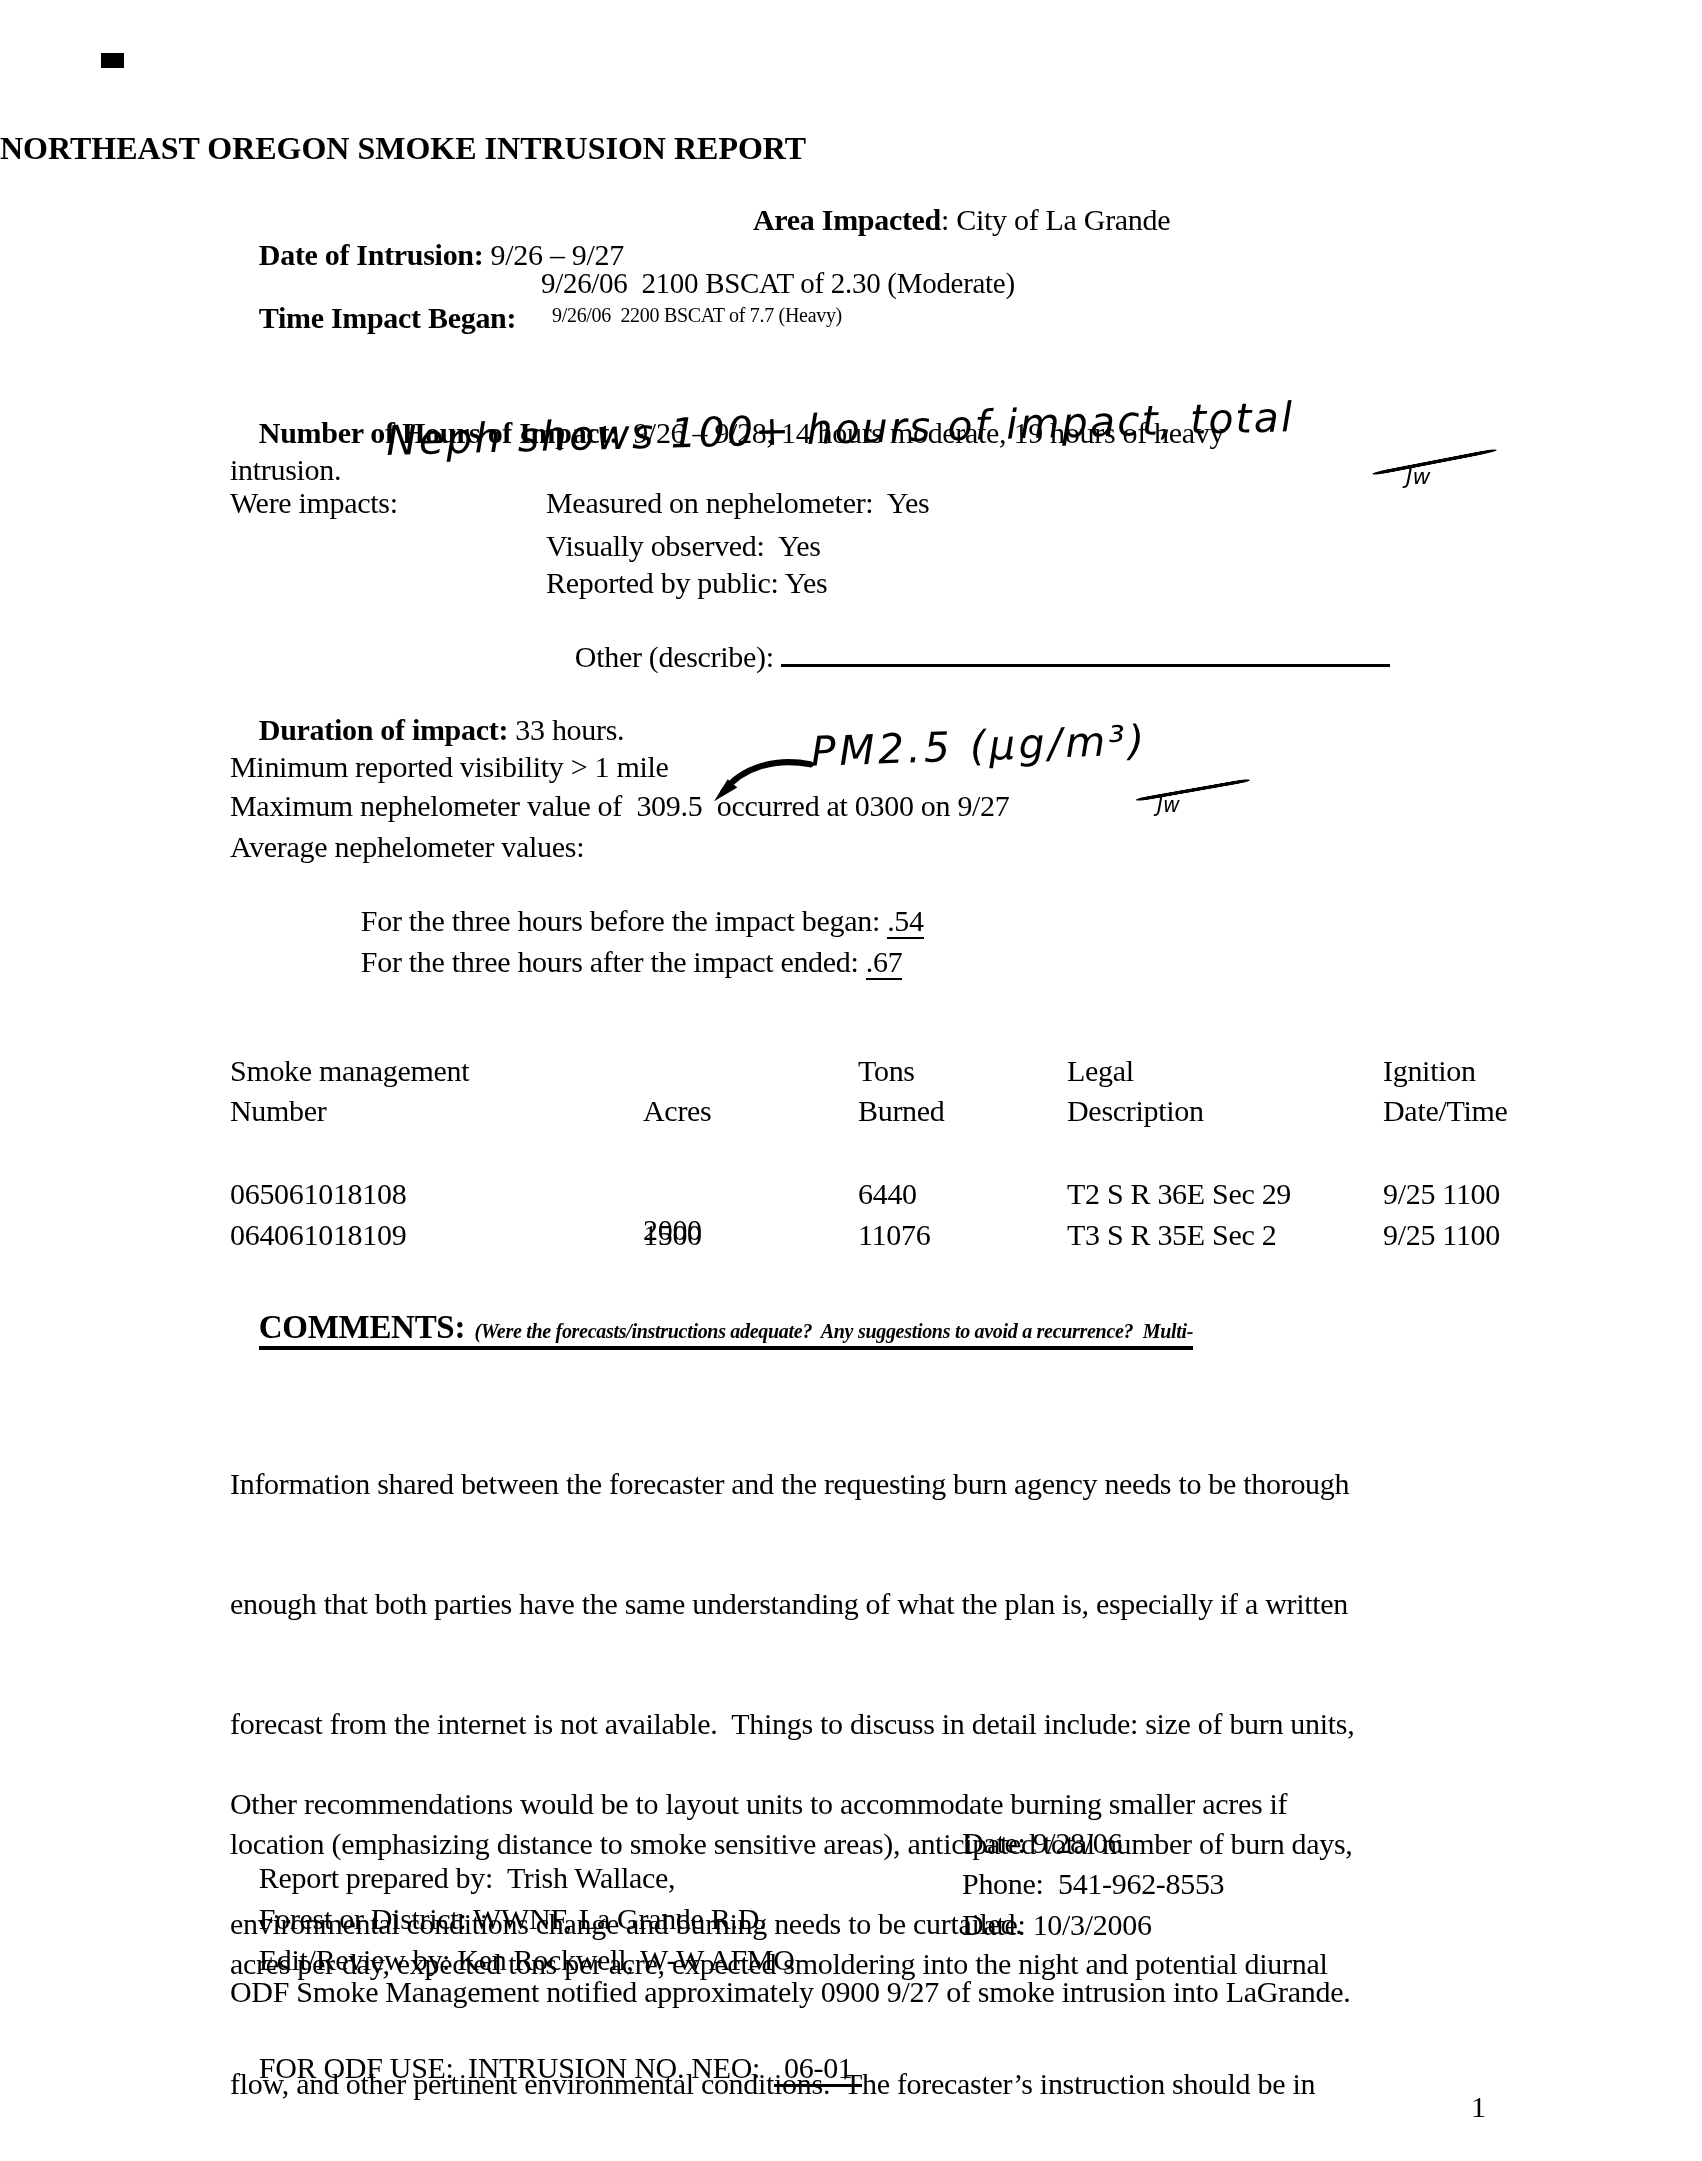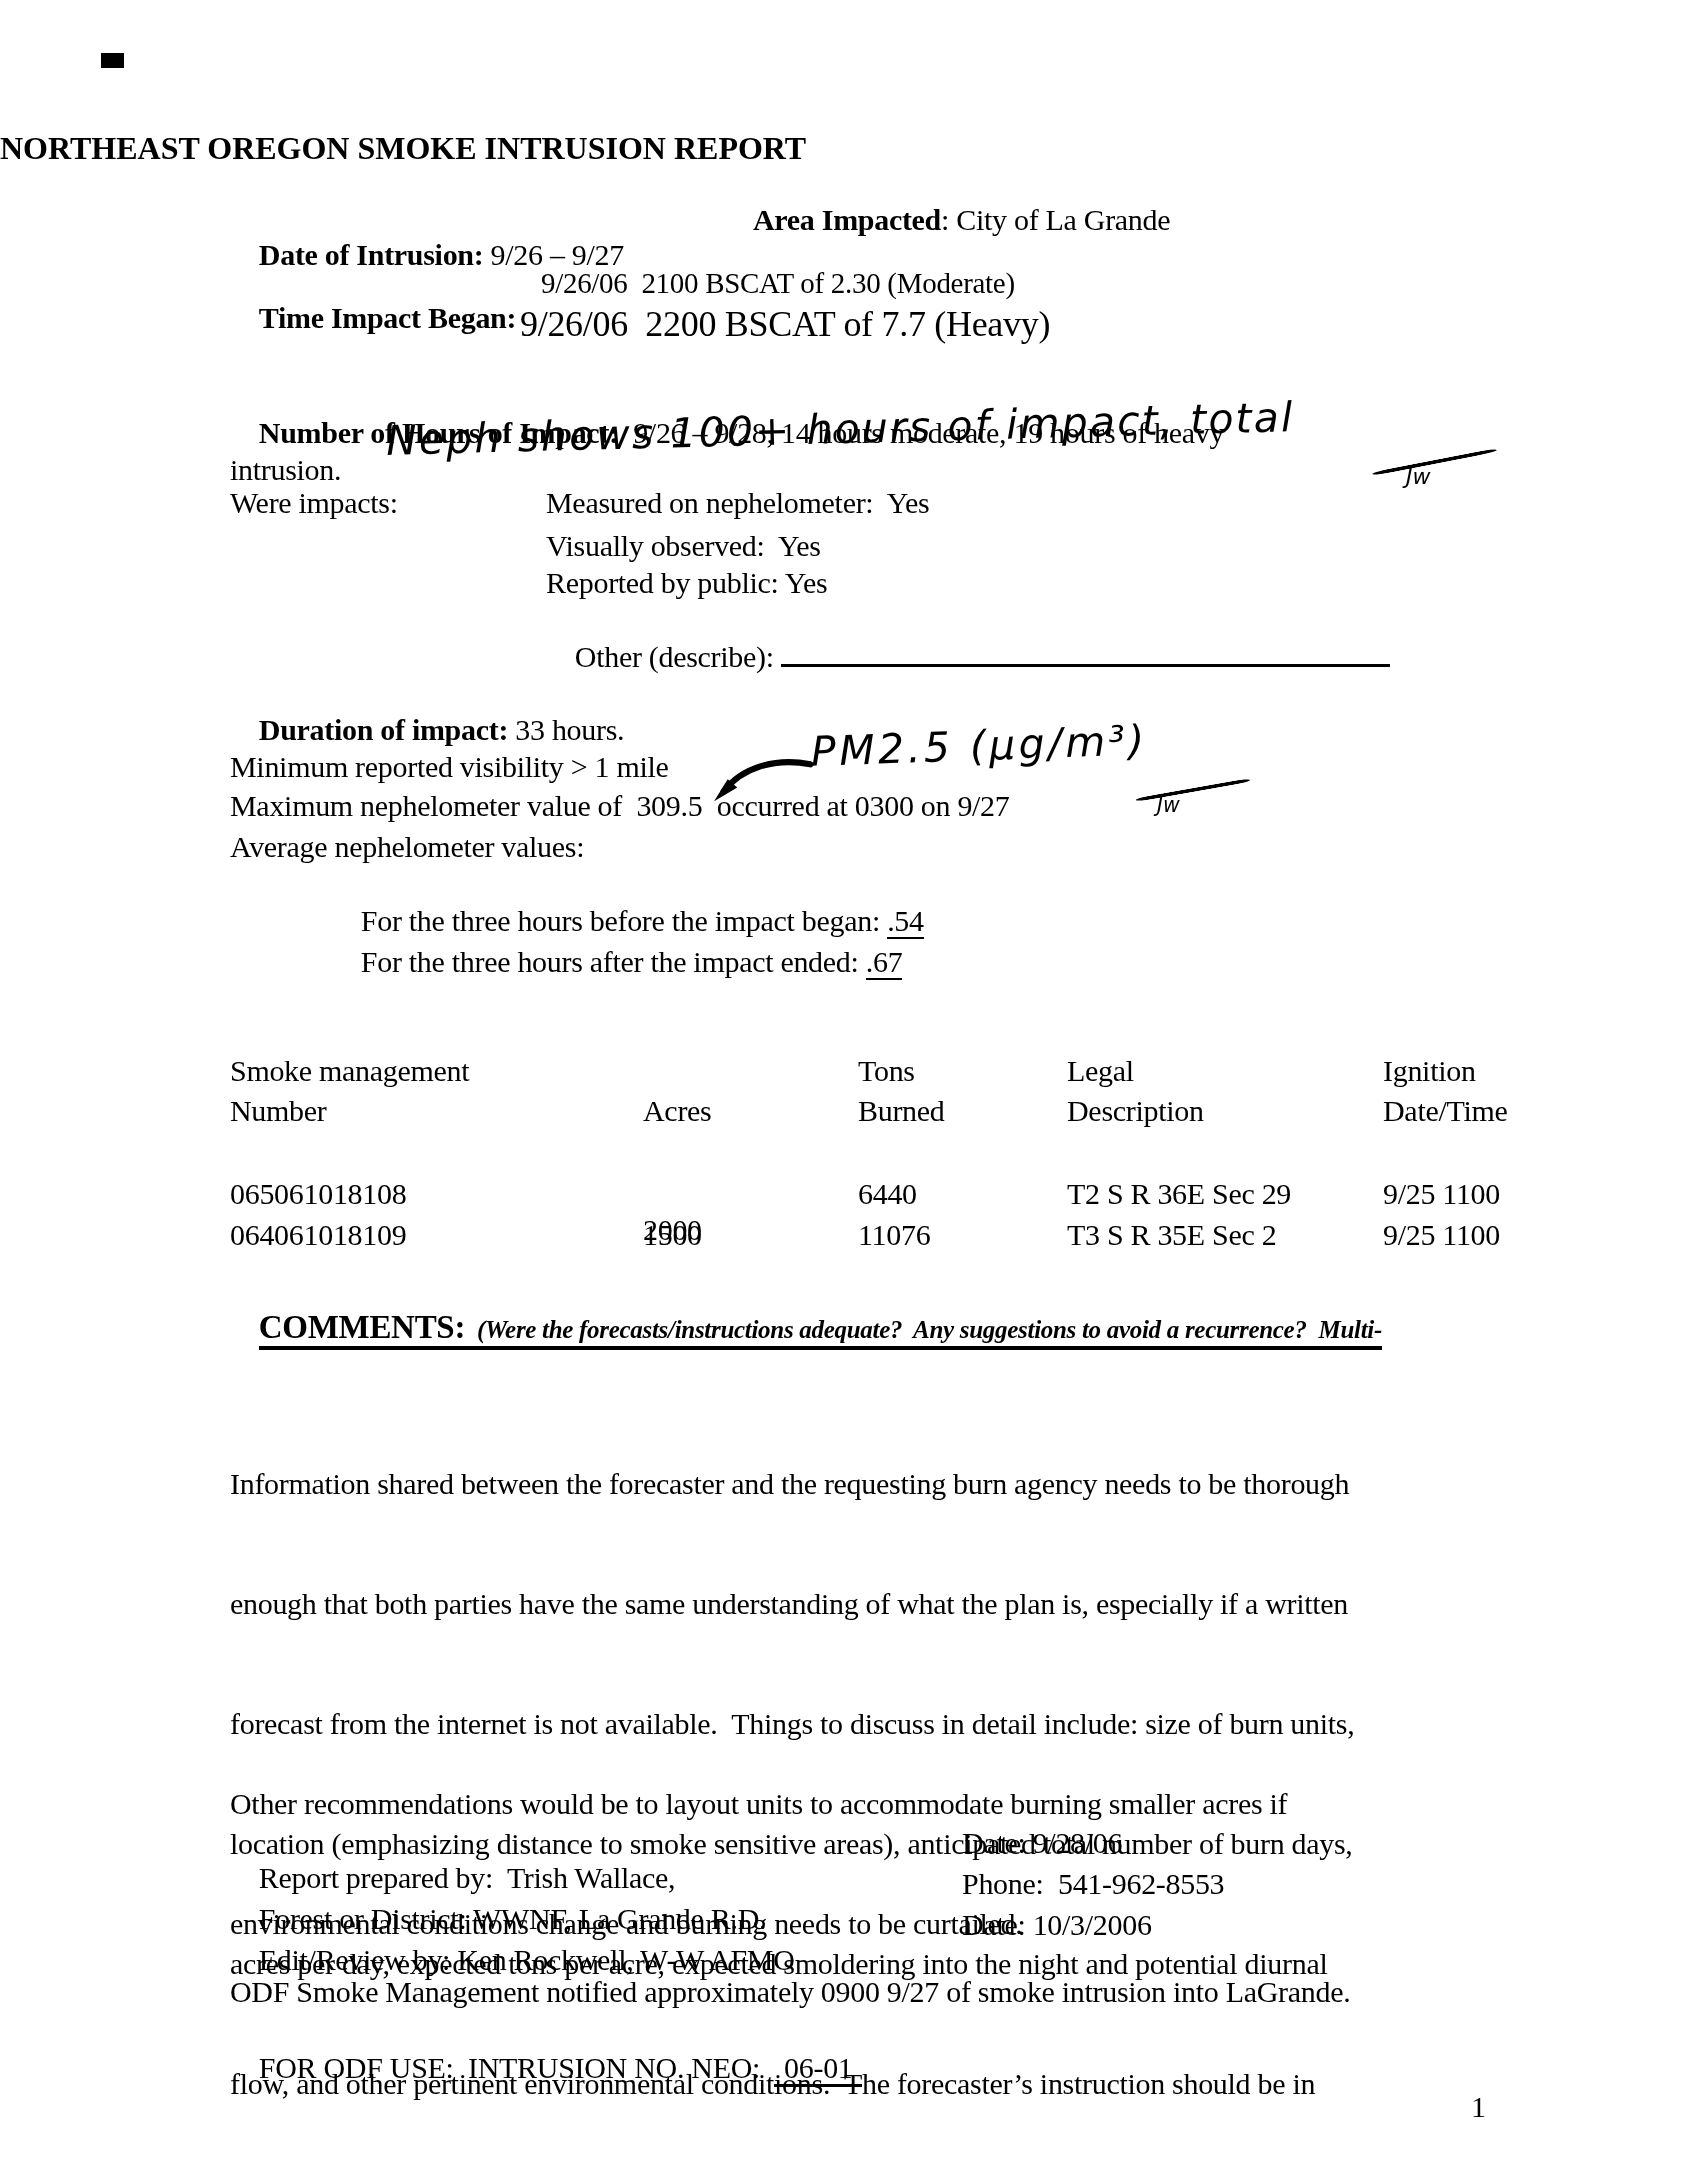--- a/index.html
+++ b/index.html
@@ -61,21 +61,21 @@
 
   <div class="line" style="left:230px;top:203px;right:0;">
     <span class="b">Date of Intrusion:</span><span> 9/26 – 9/27</span>
     <span style="position:absolute;left:523px;top:0;"><span class="b">Area Impacted</span><span>: City of La Grande</span></span>
   </div>
 
   <div class="line" style="left:230px;top:266px;">
     <span class="b">Time Impact Began:</span>
     <span style="position:absolute;left:311px;top:1.4px;font-size:29px;">9/26/06  2100 BSCAT of 2.30 (Moderate)</span>
   </div>
-  <div class="line" style="left:520px;top:304px;font-size:36px;">9/26/06  2200 BSCAT of 7.7 (Heavy)</div>
+  <div class="line" style="left:552px;top:304px;font-size:20px;">9/26/06  2200 BSCAT of 7.7 (Heavy)</div>
 
   <div class="line" style="left:230px;top:381px;">
     <span class="b">Number of Hours of Impact:</span><span>  9/26 – 9/28, 14 hours moderate, 19 hours of heavy</span>
   </div>
   <div class="line" style="left:230px;top:444px;margin-top:9px;">intrusion.</div>
 
   <div class="hw" style="left:386px;top:405px;font-size:41px;letter-spacing:2.1px;transform:rotate(-1.5deg);">Neph shows 100+ hours of impact, total</div>
   <div class="swoosh" style="left:1371px;top:460px;width:127px;transform:rotate(-11deg);"></div>
   <div class="hw" style="left:1406px;top:464px;font-size:22px;">Jw</div>
 
@@ -130,21 +130,21 @@
   </div>
   <div>
     <div class="line" style="left:230px;top:1218px;">064061018109</div>
     <div class="line" style="left:643px;top:1218px;">1500</div>
     <div class="line" style="left:858px;top:1218px;">11076</div>
     <div class="line" style="left:1067px;top:1218px;">T3 S R 35E Sec 2</div>
     <div class="line" style="left:1383px;top:1218px;">9/25 1100</div>
   </div>
 
   <div class="line" style="left:230px;top:1274px;">
-    <span class="ul-thick"><span class="b" style="font-size:33px;">COMMENTS:</span><span class="b it" style="font-size:25px;">  (Were the forecasts/instructions adequate?  Any suggestions to avoid a recurrence?  Multi-</span></span>
+    <span class="ul-thick"><span class="b" style="font-size:33px;">COMMENTS:</span><span class="b it" style="font-size:20px;">  (Were the forecasts/instructions adequate?  Any suggestions to avoid a recurrence?  Multi-</span></span>
   </div>
 
   <div class="para" style="left:230px;top:1384px;">
     <div>Information shared between the forecaster and the requesting burn agency needs to be thorough</div>
     <div>enough that both parties have the same understanding of what the plan is, especially if a written</div>
     <div>forecast from the internet is not available.  Things to discuss in detail include: size of burn units,</div>
     <div>location (emphasizing distance to smoke sensitive areas), anticipated total number of burn days,</div>
     <div>acres per day, expected tons per acre, expected smoldering into the night and potential diurnal</div>
     <div>flow, and other pertinent environmental conditions.  The forecaster’s instruction should be in</div>
     

